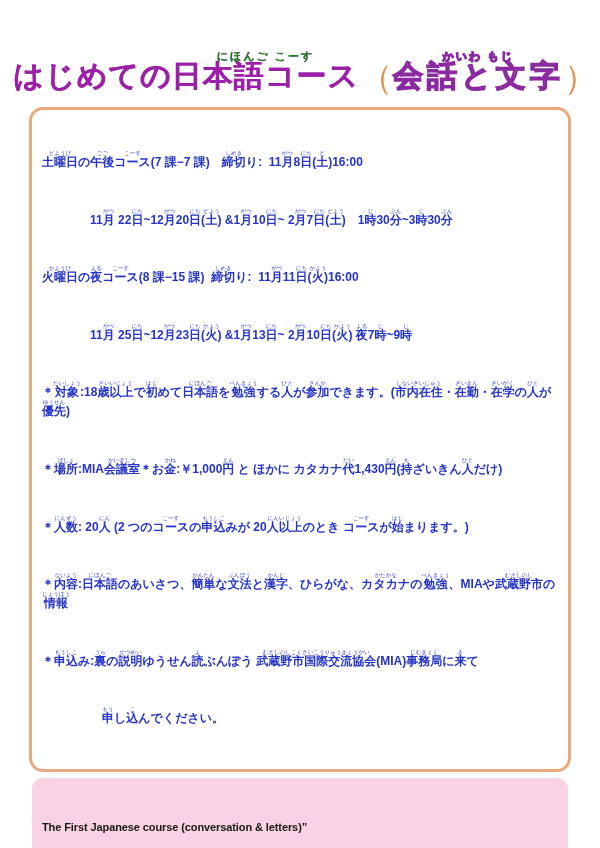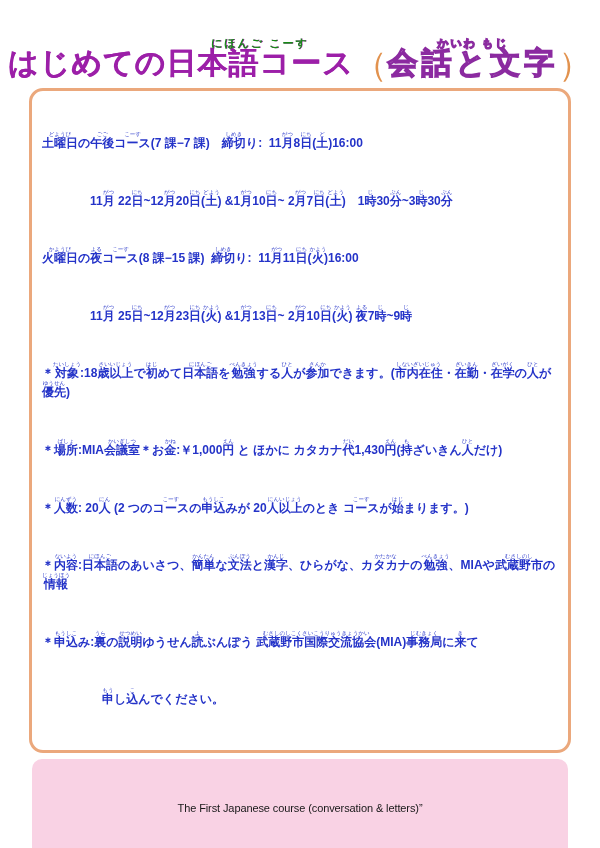--- a/index.html
+++ b/index.html
@@ -1,38 +1,38 @@
 <!DOCTYPE html>
 <html><head>
 <meta charset="utf-8">
 <style>
   html,body{margin:0;padding:0;background:#fff;}
   .page{position:relative;width:600px;height:848px;background:#fff;overflow:hidden;
         font-family:"Liberation Sans","DejaVu Sans",sans-serif;}
   
-  .title{margin:0;padding-top:46px;text-align:center;white-space:nowrap;line-height:1;}
+  .title{margin:13px;padding-top:46px;text-align:center;white-space:nowrap;line-height:1;}
   .title rt{color:#168a16;font-size:11px;font-weight:700;letter-spacing:2px;}
   .title .tm{color:#9c1fa8;font-weight:800;font-size:30px;letter-spacing:1px;
              text-shadow:0.6px 0 #9c1fa8;}
   .title .to{color:#f6eaf9;font-size:30px;font-weight:800;letter-spacing:4px;
              -webkit-text-stroke:1.3px #8b2aa0;}
   .title .tp{color:#e2924e;font-size:34px;font-weight:400;vertical-align:-3px;}
   ruby{ruby-align:center;}
   rt{font-weight:normal;}
   
   .box{box-sizing:border-box;white-space:pre-wrap;}
   
   .jbox{margin:7px auto 0;width:542px;border:3px solid #eba87c;border-radius:14px;
         background:#fff;padding:4px 10px 5px;color:#2433c8;}
   .jline{font-size:12px;line-height:1.55;font-weight:600;}
   .jline rt{font-size:5.5px;}
   
   .ebox{margin:6px auto 0;width:536px;background:#f9d2e4;border-radius:10px;
         padding:6px 10px;color:#181818;}
-  .eline{font-size:11px;line-height:1.28;font-weight:400;letter-spacing:-0.1px;text-align:center;}
+  .eline{font-size:11px;line-height:1.28;font-weight:700;letter-spacing:-0.1px;}
 </style>
 </head>
 <body>
 
 <div class="page">
 
   <h1 class="title"><span class="tm">はじめての</span><ruby class="tm">日本語コース<rt>にほんご こーす</rt></ruby><span class="tp">（</span><ruby class="to">会話と文字<rt>かいわ もじ</rt></ruby><span class="tp">）</span></h1>
 
   <section class="box jbox">
     <div class="jline"><ruby>土曜日<rt>どようび</rt></ruby><span>の</span><ruby>午後<rt>ごご</rt></ruby><ruby>コース<rt>こーす</rt></ruby><span>(7 課−7 課)　</span><ruby>締切<rt>しめき</rt></ruby><span>り:  11</span><ruby>月<rt>がつ</rt></ruby><span>8</span><ruby>日<rt>にち</rt></ruby><span>(</span><ruby>土<rt>ど</rt></ruby><span>)16:00</span></div>

